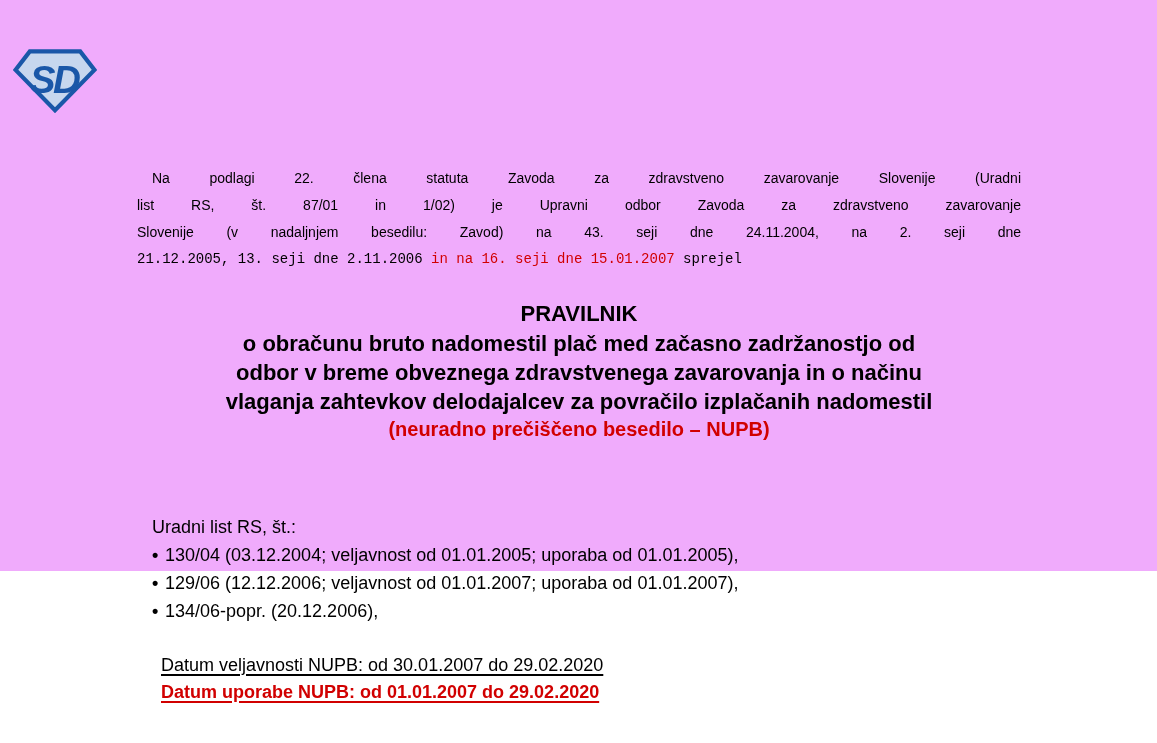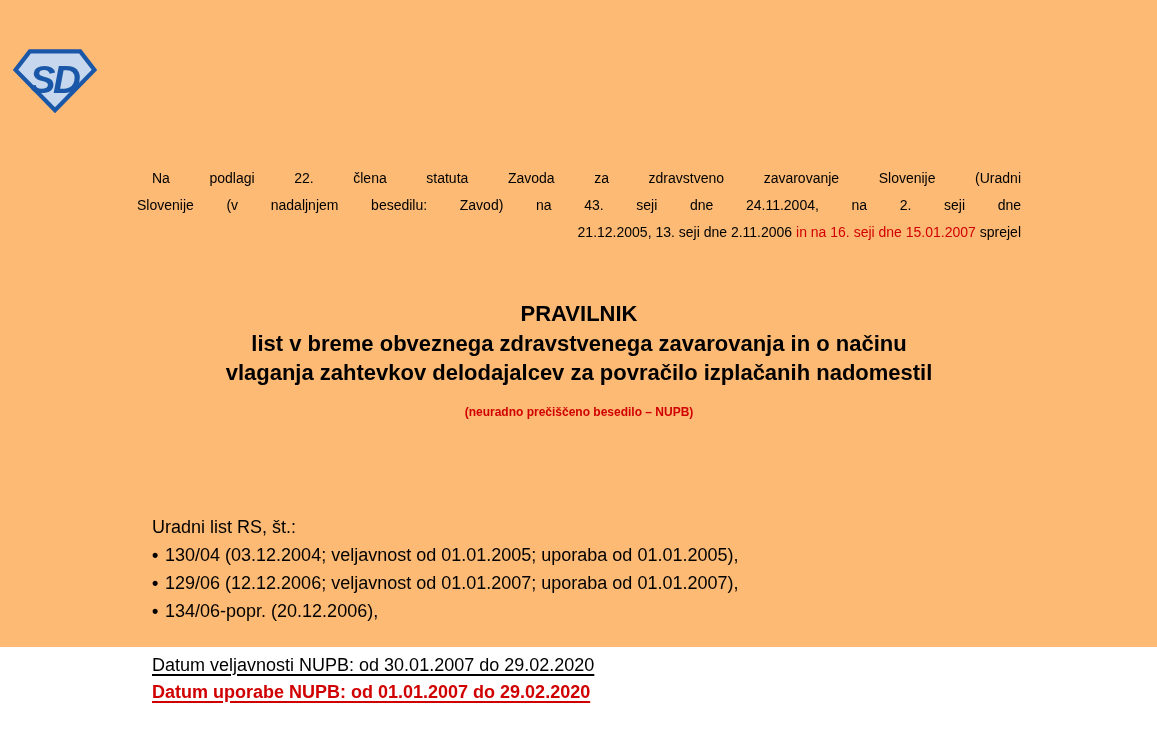--- a/index.html
+++ b/index.html
@@ -8,92 +8,95 @@
     background: #ffffff;
     width: 1157px;
     height: 743px;
     overflow: hidden;
     font-family: "Liberation Sans", "DejaVu Sans", sans-serif;
     color: #000000;
   }
   .page {
     position: relative;
     width: 1157px;
-    height: 647px;
-    background: #fdba74;
+    height: 571px;
+    background: #f0abfc;
   }
   .logo {
     position: absolute;
     left: 13px;
     top: 47px;
     width: 84px;
     height: 66px;
   }
   .content {
     position: absolute;
     left: 137px;
     width: 884px;
   }
   
   .intro { top: 165px; font-size: 14px; line-height: 27px; }
   .intro .jline { text-align: justify; text-align-last: justify; }
   .intro .jline.first { text-indent: 15px; }
-  .intro .lastline { text-align: right; }
+  .intro .lastline { text-align: left; font-family: Liberation Mono, monospace; }
   .red { color: #d10000; }
   
   .titleblock { top: 299px; text-align: center; }
   .titleblock .heading {
     font-size: 22px; font-weight: bold; line-height: 30px; margin: 0;
   }
   .titleblock .tline {
     font-size: 22px; font-weight: bold; line-height: 29px;
   }
   .titleblock .subtitle {
-    font-size: 12px; font-weight: bold; line-height: 26px; margin-top: 12px;
+    font-size: 20px; font-weight: bold; line-height: 26px; margin-top: 0;
   }
   
   .uradni { top: 477px; padding-left: 15px; font-size: 18px; line-height: 28px; }
   .uradni .label { }
   .uradni .li::before {
     content: "\2022";
     display: inline-block;
     width: 13px;
     font-weight: bold;
   }
   
   .dates { top: 652px; padding-left: 15px; font-size: 18px; line-height: 27px; }
   .underlined {
     text-decoration: underline;
     text-underline-offset: 3px;
     text-decoration-thickness: 1.5px;
+    margin-left: 9px;
   }
   .dates .uporaba {
     font-weight: bold;
     text-decoration-thickness: 2px;
   }
 </style>
 </head>
 <body>
 
 <div class="page">
 
   <svg class="logo" viewBox="0 0 100 78">
     <path d="M 20 5 L 80 5 L 97 27 L 50 75 L 3 27 Z" fill="#c7d7ee" stroke="#1a57a8" stroke-width="5" stroke-linejoin="miter"></path>
     <text x="49" y="55" text-anchor="middle" font-family="Liberation Sans, sans-serif" font-size="46" font-weight="bold" font-style="italic" letter-spacing="-3" fill="#1a57a8">SD</text>
   </svg>
 
   <div class="content intro" style="position:absolute;">
     <div class="jline first">Na podlagi 22. člena statuta Zavoda za zdravstveno zavarovanje Slovenije (Uradni</div>
+    <div class="jline">list RS, št. 87/01 in 1/02) je Upravni odbor Zavoda za zdravstveno zavarovanje</div>
     <div class="jline">Slovenije (v nadaljnjem besedilu: Zavod) na 43. seji dne 24.11.2004, na 2. seji dne</div>
     <div class="lastline"><span>21.12.2005, 13. seji dne 2.11.2006 </span><span class="red">in na 16. seji dne 15.01.2007</span><span> sprejel</span></div>
   </div>
 
   <div class="content titleblock" style="position:absolute;text-align:center;">
     <div class="heading">PRAVILNIK</div>
-    <div class="tline">list v breme obveznega zdravstvenega zavarovanja in o načinu</div>
+    <div class="tline">o obračunu bruto nadomestil plač med začasno zadržanostjo od</div>
+    <div class="tline">odbor v breme obveznega zdravstvenega zavarovanja in o načinu</div>
     <div class="tline">vlaganja zahtevkov delodajalcev za povračilo izplačanih nadomestil</div>
     <div class="subtitle red">(neuradno prečiščeno besedilo – NUPB)</div>
   </div>
 
   <div class="content uradni" style="position:absolute;margin-top:36px;">
     <div class="label">Uradni list RS, št.:</div>
     <div class="li"><span>130/04 (03.12.2004; veljavnost od 01.01.2005; uporaba od 01.01.2005),</span></div>
     <div class="li"><span>129/06 (12.12.2006; veljavnost od 01.01.2007; uporaba od 01.01.2007),</span></div>
     <div class="li"><span>134/06-popr. (20.12.2006),</span></div>
   </div>

